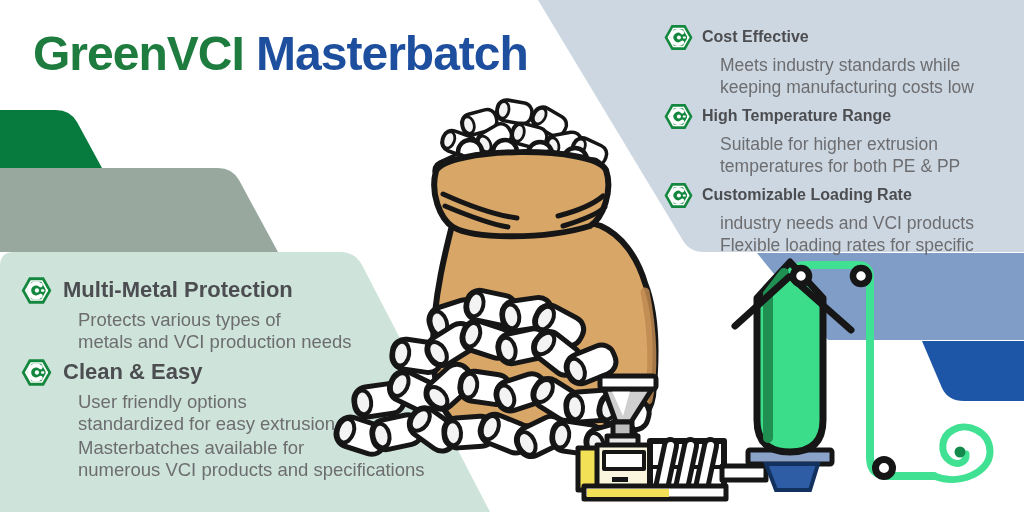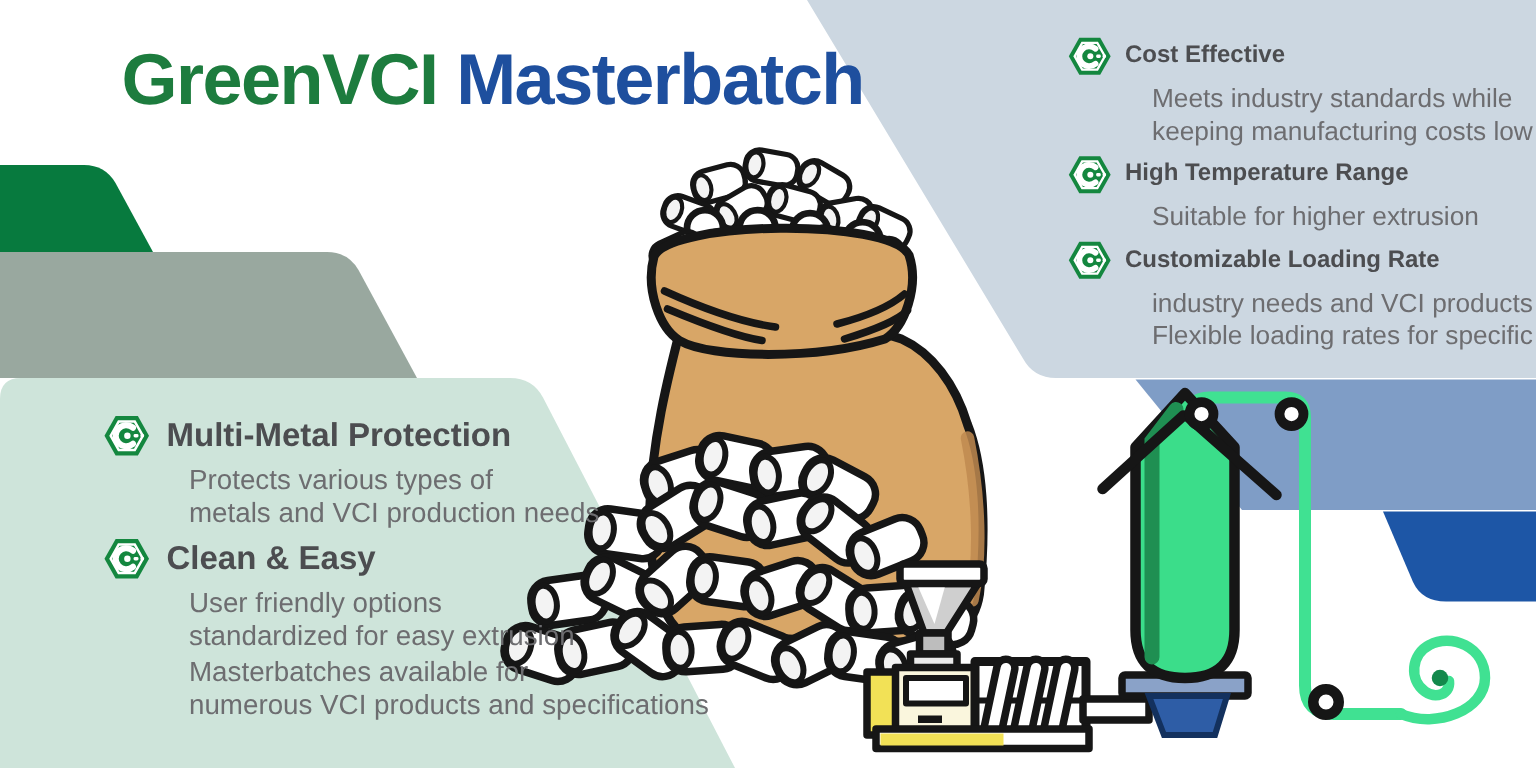--- a/index.html
+++ b/index.html
@@ -2,21 +2,21 @@
 <html><head>
 <meta charset="utf-8">
 <style>
   html,body{margin:0;padding:0;}
   body{
     width:1024px;height:512px;position:relative;overflow:hidden;
     background:#ffffff;
     font-family:"Liberation Sans","DejaVu Sans",sans-serif;
   }
   #bg-illustration{position:absolute;inset:0;z-index:0;}
-  .text-layer{position:absolute;inset:0;z-index:2;margin-left:48px;}
+  .text-layer{position:absolute;inset:0;z-index:2;}
 
   .main-title{
     position:absolute;left:33px;top:26px;
     font-size:48px;font-weight:700;letter-spacing:-1px;white-space:nowrap;
   }
   .title-green{color:#1d7c3e;}
   .title-blue{color:#1e4f9e;}
 
   .feature-col{position:absolute;display:flex;flex-direction:column;}
   .feature-col.right{left:663px;top:21px;width:360px;}
@@ -209,20 +209,21 @@
           <polygon points="2,20 11,4 29,4 38,20 29,36 11,36" fill="#14873f"></polygon>
           <polygon points="7,20 13.5,8.5 26.5,8.5 33,20 26.5,31.5 13.5,31.5" fill="none" stroke="#fff" stroke-width="2"></polygon>
           <path d="M25,13.5 A8.5,8.5 0 1 0 25,26.5" fill="none" stroke="#fff" stroke-width="5" stroke-linecap="round"></path>
           <circle cx="20.5" cy="20" r="2.6" fill="#fff"></circle>
           <rect x="25.5" y="18.6" width="4" height="2.8" rx="1.2" fill="#fff"></rect>
           <rect x="31" y="18.6" width="3" height="2.8" rx="1.2" fill="#fff"></rect>
         </svg>
         <span class="f-title">High Temperature Range</span>
       </div>
       <div class="f-line">Suitable for higher extrusion</div>
+      <div class="f-line">temperatures for both PE &amp; PP</div>
     </div>
     <div class="feat">
       <div class="f-head">
         <svg class="hex" viewBox="0 0 40 40">
           <polygon points="2,20 11,4 29,4 38,20 29,36 11,36" fill="#14873f"></polygon>
           <polygon points="7,20 13.5,8.5 26.5,8.5 33,20 26.5,31.5 13.5,31.5" fill="none" stroke="#fff" stroke-width="2"></polygon>
           <path d="M25,13.5 A8.5,8.5 0 1 0 25,26.5" fill="none" stroke="#fff" stroke-width="5" stroke-linecap="round"></path>
           <circle cx="20.5" cy="20" r="2.6" fill="#fff"></circle>
           <rect x="25.5" y="18.6" width="4" height="2.8" rx="1.2" fill="#fff"></rect>
           <rect x="31" y="18.6" width="3" height="2.8" rx="1.2" fill="#fff"></rect>

